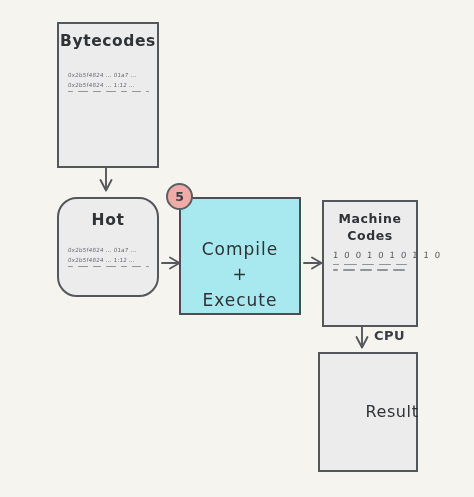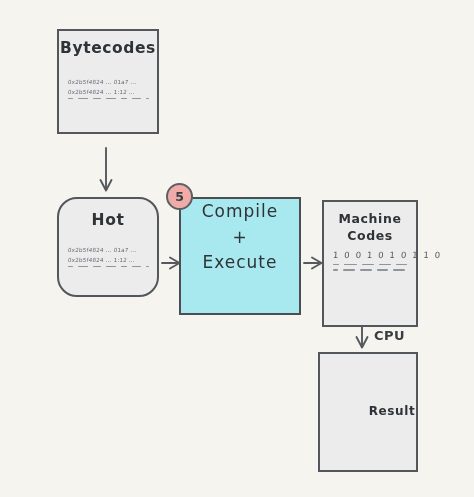--- a/index.html
+++ b/index.html
@@ -38,42 +38,42 @@
     font-family: "DejaVu Sans", sans-serif;
     font-weight: 700;
     color: #2f3336;
     letter-spacing: 0.6px;
     text-align: center;
     line-height: 1.15;
     white-space: pre-line;
   }
 
   
-  #box-bytecodes { left: 57px;  top: 22px;  width: 102px; height: 105px; margin-top: 7px; }
+  #box-bytecodes { left: 57px;  top: 22px;  width: 102px; height: 146px; }
   #box-bytecodes .box-title { margin-top: 9px; font-size: 15.5px; }
 
   
   #box-hot { left: 57px;  top: 197px; width: 102px; height: 100px; border-radius: 20px; }
   #box-hot .box-title { margin-top: 13px; font-size: 15.5px; }
 
   
   #box-compile { left: 179px; top: 197px; width: 122px; height: 118px;
-                 justify-content: flex-start; }
+                 justify-content: flex-end; }
   #box-compile .box-title { font-size: 17px; font-weight: 500; letter-spacing: 1px;
                             line-height: 1.5; }
 
   
   #box-machine { left: 322px; top: 200px; width: 96px; height: 127px; }
   #box-machine .box-title { margin-top: 9px; font-size: 12.5px; font-weight: 600;
                             line-height: 1.35; }
 
   
   #box-result { left: 318px; top: 352px; width: 100px; height: 120px;
                 justify-content: center; }
-  #box-result .box-title { font-size: 12px; font-weight: 700; margin-left: 48px; }
+  #box-result .box-title { font-size: 16px; font-weight: 400; margin-left: 48px; }
 
   
   .scribble {
     position: absolute;
     left: 9px;
     right: 8px;
   }
   .scribble-line {
     display: block;
     font-family: "DejaVu Sans", sans-serif;

